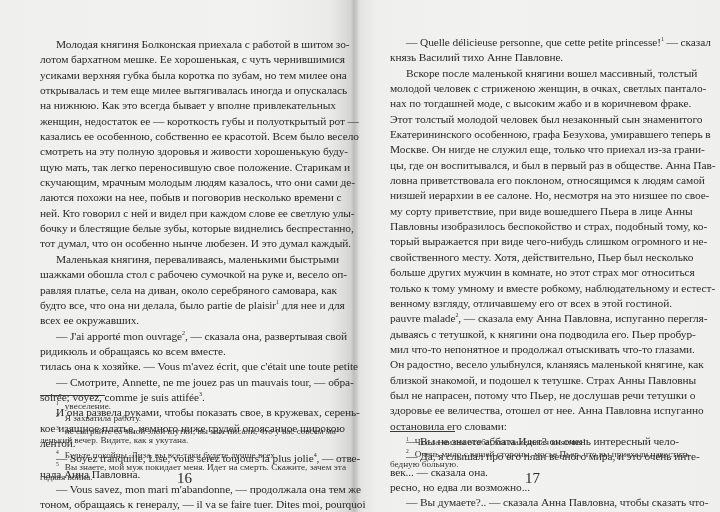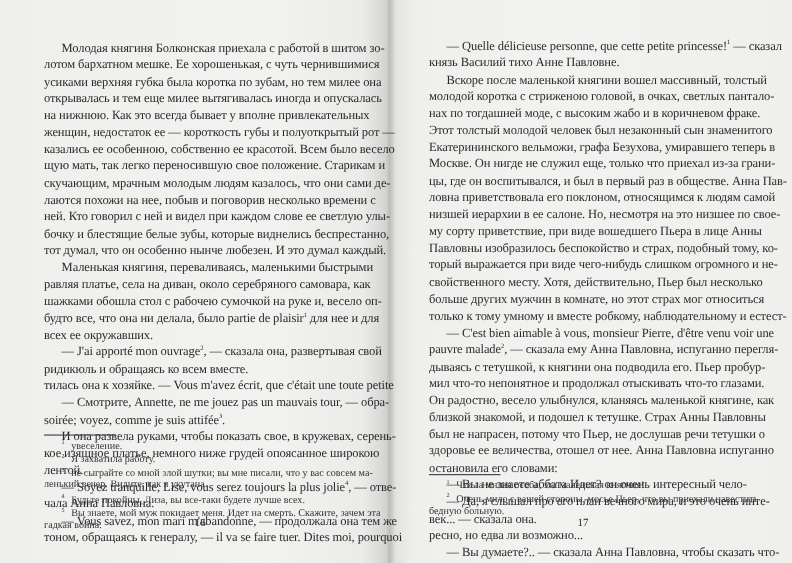--- a/index.html
+++ b/index.html
@@ -53,21 +53,21 @@
   .notes-right { left: 390px; top: 433px; width: 286px; }
   .note {
     font-size: 9.2px; line-height: 12.3px; height: 12.3px;
     white-space: nowrap; text-align: justify; text-align-last: justify;
     color: #333;
   }
   .note.last { text-align-last: left; }
   .note.indent { padding-left: 16px; }
   .note .mark { font-size: 5.5px; vertical-align: 4px; margin-right: 6px; }
   .page-num {
-    position: absolute; font-size: 10px; color: #2a2a2a;
+    position: absolute; font-size: 15px; color: #2a2a2a;
   }
   .num-left { left: 177px; top: 470px; }
   .num-right { left: 525px; top: 470px; }
 </style>
 </head>
 <body>
 
 <div class="spread">
 
   <div class="page page-left"></div>
@@ -75,29 +75,30 @@
   <div class="gutter"></div>
 
   <div class="text-block left-block" id="left-body">
       <div class="line indent">Молодая княгиня Болконская приехала с работой в шитом зо-</div>
       <div class="line">лотом бархатном мешке. Ее хорошенькая, с чуть чернившимися</div>
       <div class="line">усиками верхняя губка была коротка по зубам, но тем милее она</div>
       <div class="line">открывалась и тем еще милее вытягивалась иногда и опускалась</div>
       <div class="line">на нижнюю. Как это всегда бывает у вполне привлекательных</div>
       <div class="line">женщин, недостаток ее — короткость губы и полуоткрытый рот —</div>
       <div class="line">казались ее особенною, собственно ее красотой. Всем было весело</div>
+      <div class="line">смотреть на эту полную здоровья и живости хорошенькую буду-</div>
       <div class="line">щую мать, так легко переносившую свое положение. Старикам и</div>
       <div class="line">скучающим, мрачным молодым людям казалось, что они сами де-</div>
       <div class="line">лаются похожи на нее, побыв и поговорив несколько времени с</div>
       <div class="line">ней. Кто говорил с ней и видел при каждом слове ее светлую улы-</div>
       <div class="line">бочку и блестящие белые зубы, которые виднелись беспрестанно,</div>
       <div class="line last">тот думал, что он особенно нынче любезен. И это думал каждый.</div>
       <div class="line indent">Маленькая княгиня, переваливаясь, маленькими быстрыми</div>
+      <div class="line">шажками обошла стол с рабочею сумочкой на руке и, весело оп-</div>
       <div class="line">равляя платье, села на диван, около серебряного самовара, как</div>
-      <div class="line">шажками обошла стол с рабочею сумочкой на руке и, весело оп-</div>
       <div class="line">будто все, что она ни делала, было partie de plaisir<sup>1</sup> для нее и для</div>
       <div class="line last">всех ее окружавших.</div>
       <div class="line indent">— J'ai apporté mon ouvrage<sup>2</sup>, — сказала она, развертывая свой</div>
       <div class="line last">ридикюль и обращаясь ко всем вместе.</div>
       <div class="line">тилась она к хозяйке. — Vous m'avez écrit, que c'était une toute petite</div>
       <div class="line indent">— Смотрите, Annette, ne me jouez pas un mauvais tour, — обра-</div>
       <div class="line last">soirée; voyez, comme je suis attifée<sup>3</sup>.</div>
       <div class="line indent">И она развела руками, чтобы показать свое, в кружевах, серень-</div>
       <div class="line">кое изящное платье, немного ниже грудей опоясанное широкою</div>
       <div class="line last">лентой.</div>
@@ -115,35 +116,35 @@
       <div class="note indent last"><span class="mark">4</span>Будьте покойны, Лиза, вы все-таки будете лучше всех.</div>
       <div class="note indent"><span class="mark">5</span>Вы знаете, мой муж покидает меня. Идет на смерть. Скажите, зачем эта</div>
       <div class="note last">гадкая война.</div>
     </div>
   <div class="page-num num-left">16</div>
 
   <div class="text-block right-block" id="right-body">
       <div class="line indent">— Quelle délicieuse personne, que cette petite princesse!<sup>1</sup> — сказал</div>
       <div class="line last">князь Василий тихо Анне Павловне.</div>
       <div class="line indent">Вскоре после маленькой княгини вошел массивный, толстый</div>
-      <div class="line">молодой коротка с стриженою головой, в очках, светлых панталo-</div>
+      <div class="line">молодой человек с стриженою женщин, в очках, светлых панталo-</div>
       <div class="line">нах по тогдашней моде, с высоким жабо и в коричневом фраке.</div>
       <div class="line">Этот толстый молодой человек был незаконный сын знаменитого</div>
-      <div class="line">Екатерининского вельможи, графа Безухова, умиравшего теперь в</div>
+      <div class="line">Екатерининского особенною, графа Безухова, умиравшего теперь в</div>
       <div class="line">Москве. Он нигде не служил еще, только что приехал из-за грани-</div>
       <div class="line">цы, где он воспитывался, и был в первый раз в обществе. Анна Пав-</div>
       <div class="line">ловна приветствовала его поклоном, относящимся к людям самой</div>
       <div class="line">низшей иерархии в ее салоне. Но, несмотря на это низшее по свое-</div>
       <div class="line">му сорту приветствие, при виде вошедшего Пьера в лице Анны</div>
       <div class="line">Павловны изобразилось беспокойство и страх, подобный тому, ко-</div>
       <div class="line">торый выражается при виде чего-нибудь слишком огромного и не-</div>
       <div class="line">свойственного месту. Хотя, действительно, Пьер был несколько</div>
       <div class="line">больше других мужчин в комнате, но этот страх мог относиться</div>
       <div class="line">только к тому умному и вместе робкому, наблюдательному и естест-</div>
-      <div class="line indent">— C'est bien aimable à vous, monsieur Pierre, d'être venu voir une</div>
+      <div class="line last">венному взгляду, отличавшему его от всех в этой гостиной.</div>
       <div class="line">pauvre malade<sup>2</sup>, — сказала ему Анна Павловна, испуганно перегля-</div>
       <div class="line">дываясь с тетушкой, к княгини она подводила его. Пьер пробур-</div>
       <div class="line">мил что-то непонятное и продолжал отыскивать что-то глазами.</div>
       <div class="line">Он радостно, весело улыбнулся, кланяясь маленькой княгине, как</div>
       <div class="line">близкой знакомой, и подошел к тетушке. Страх Анны Павловны</div>
       <div class="line">был не напрасен, потому что Пьер, не дослушав речи тетушки о</div>
       <div class="line">здоровье ее величества, отошел от нее. Анна Павловна испуганно</div>
       <div class="line last">остановила его словами:</div>
       <div class="line indent">— Вы не знаете аббата Идет? он очень интересный чело-</div>
       <div class="line indent">— Да, я слышал про его план вечного мира, и это очень инте-</div>

